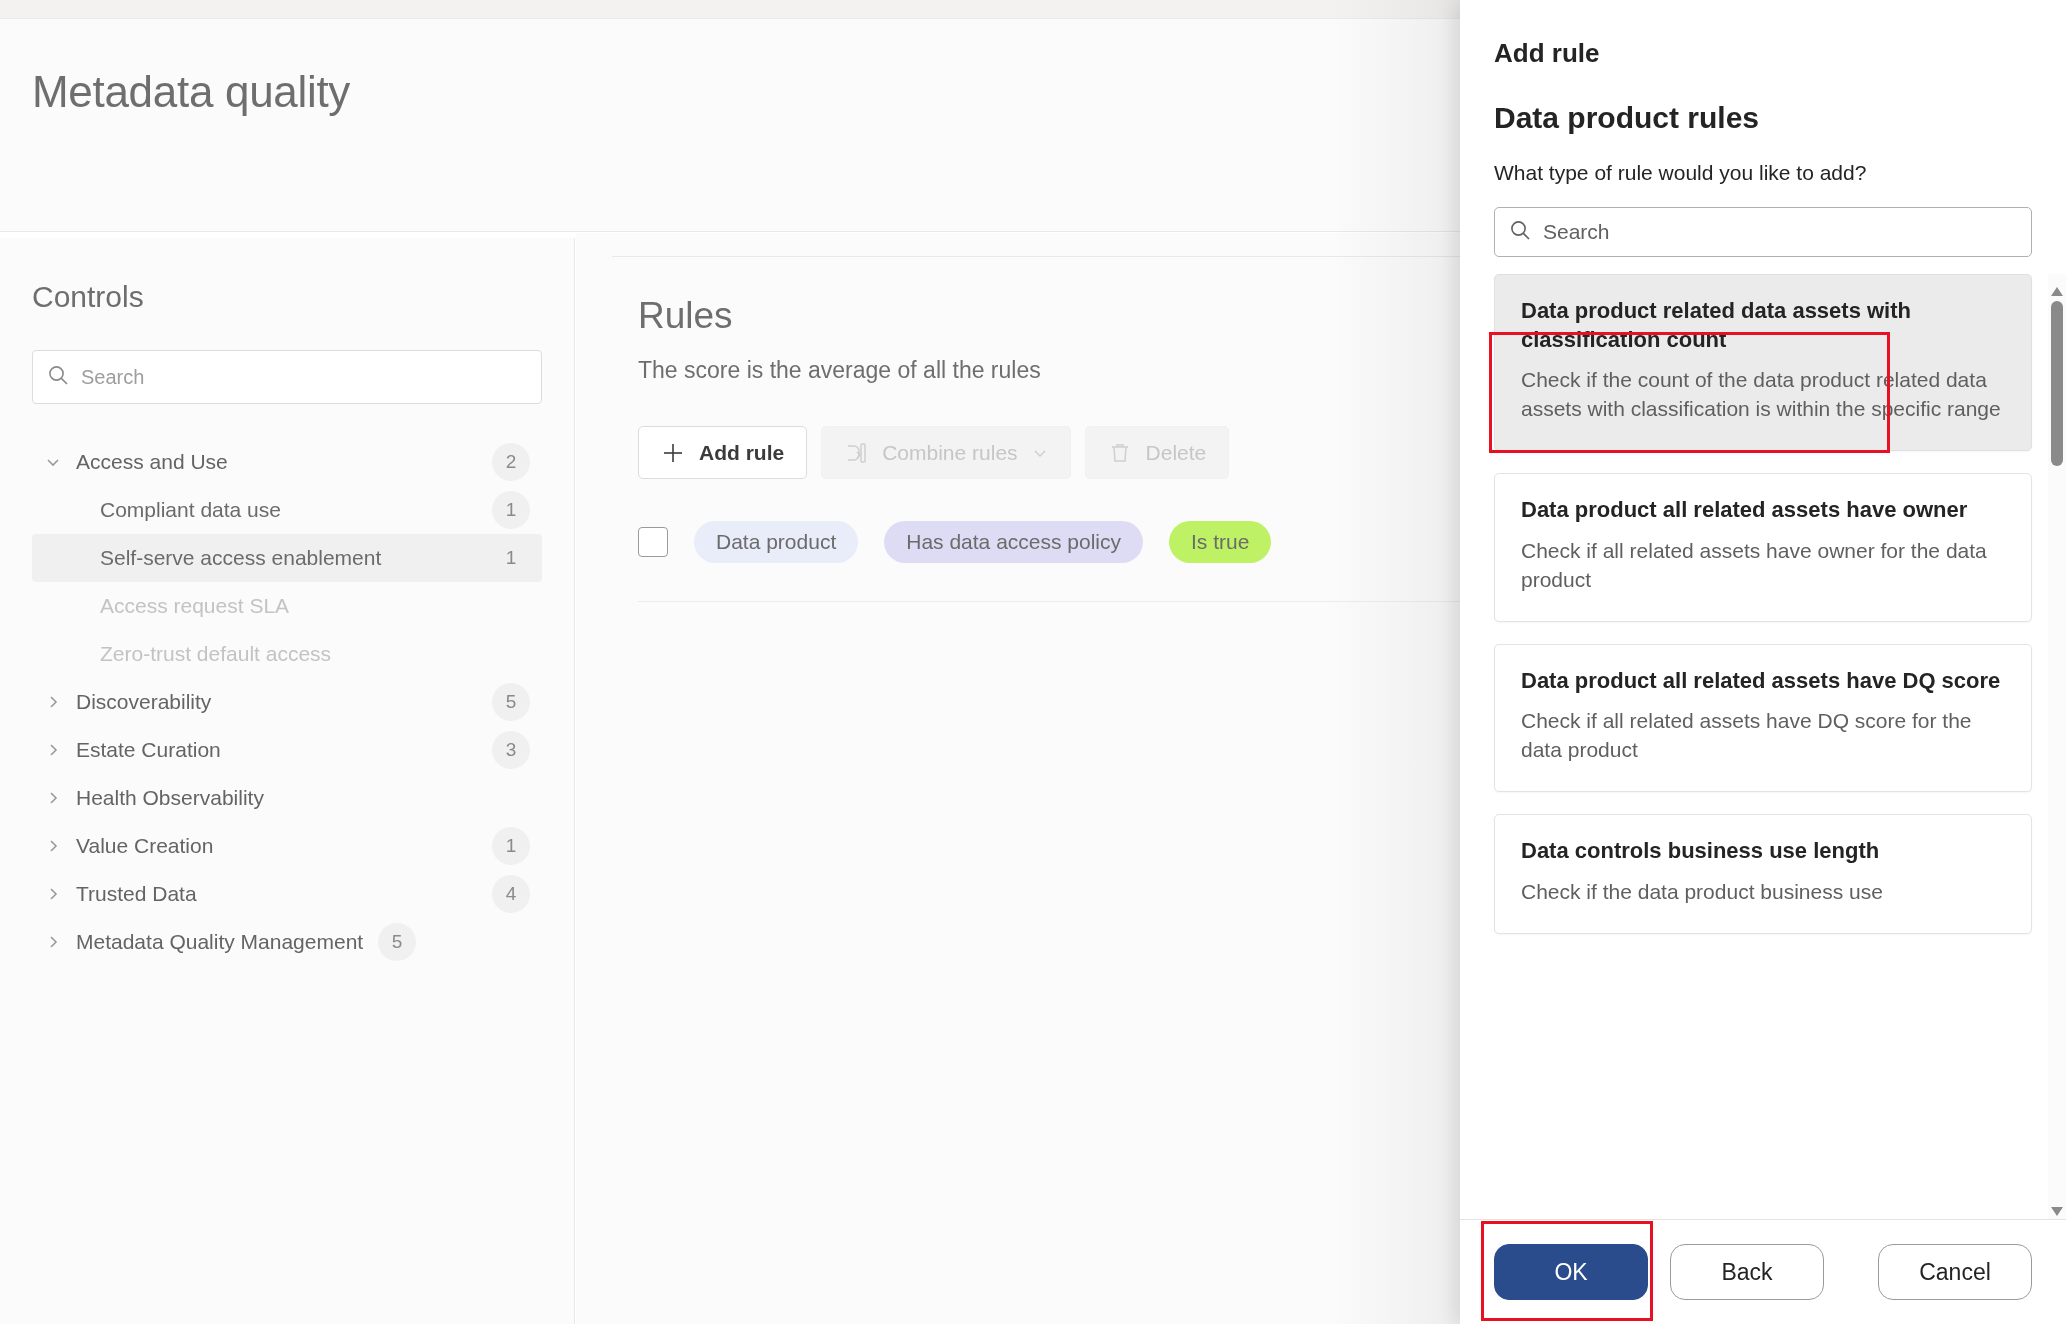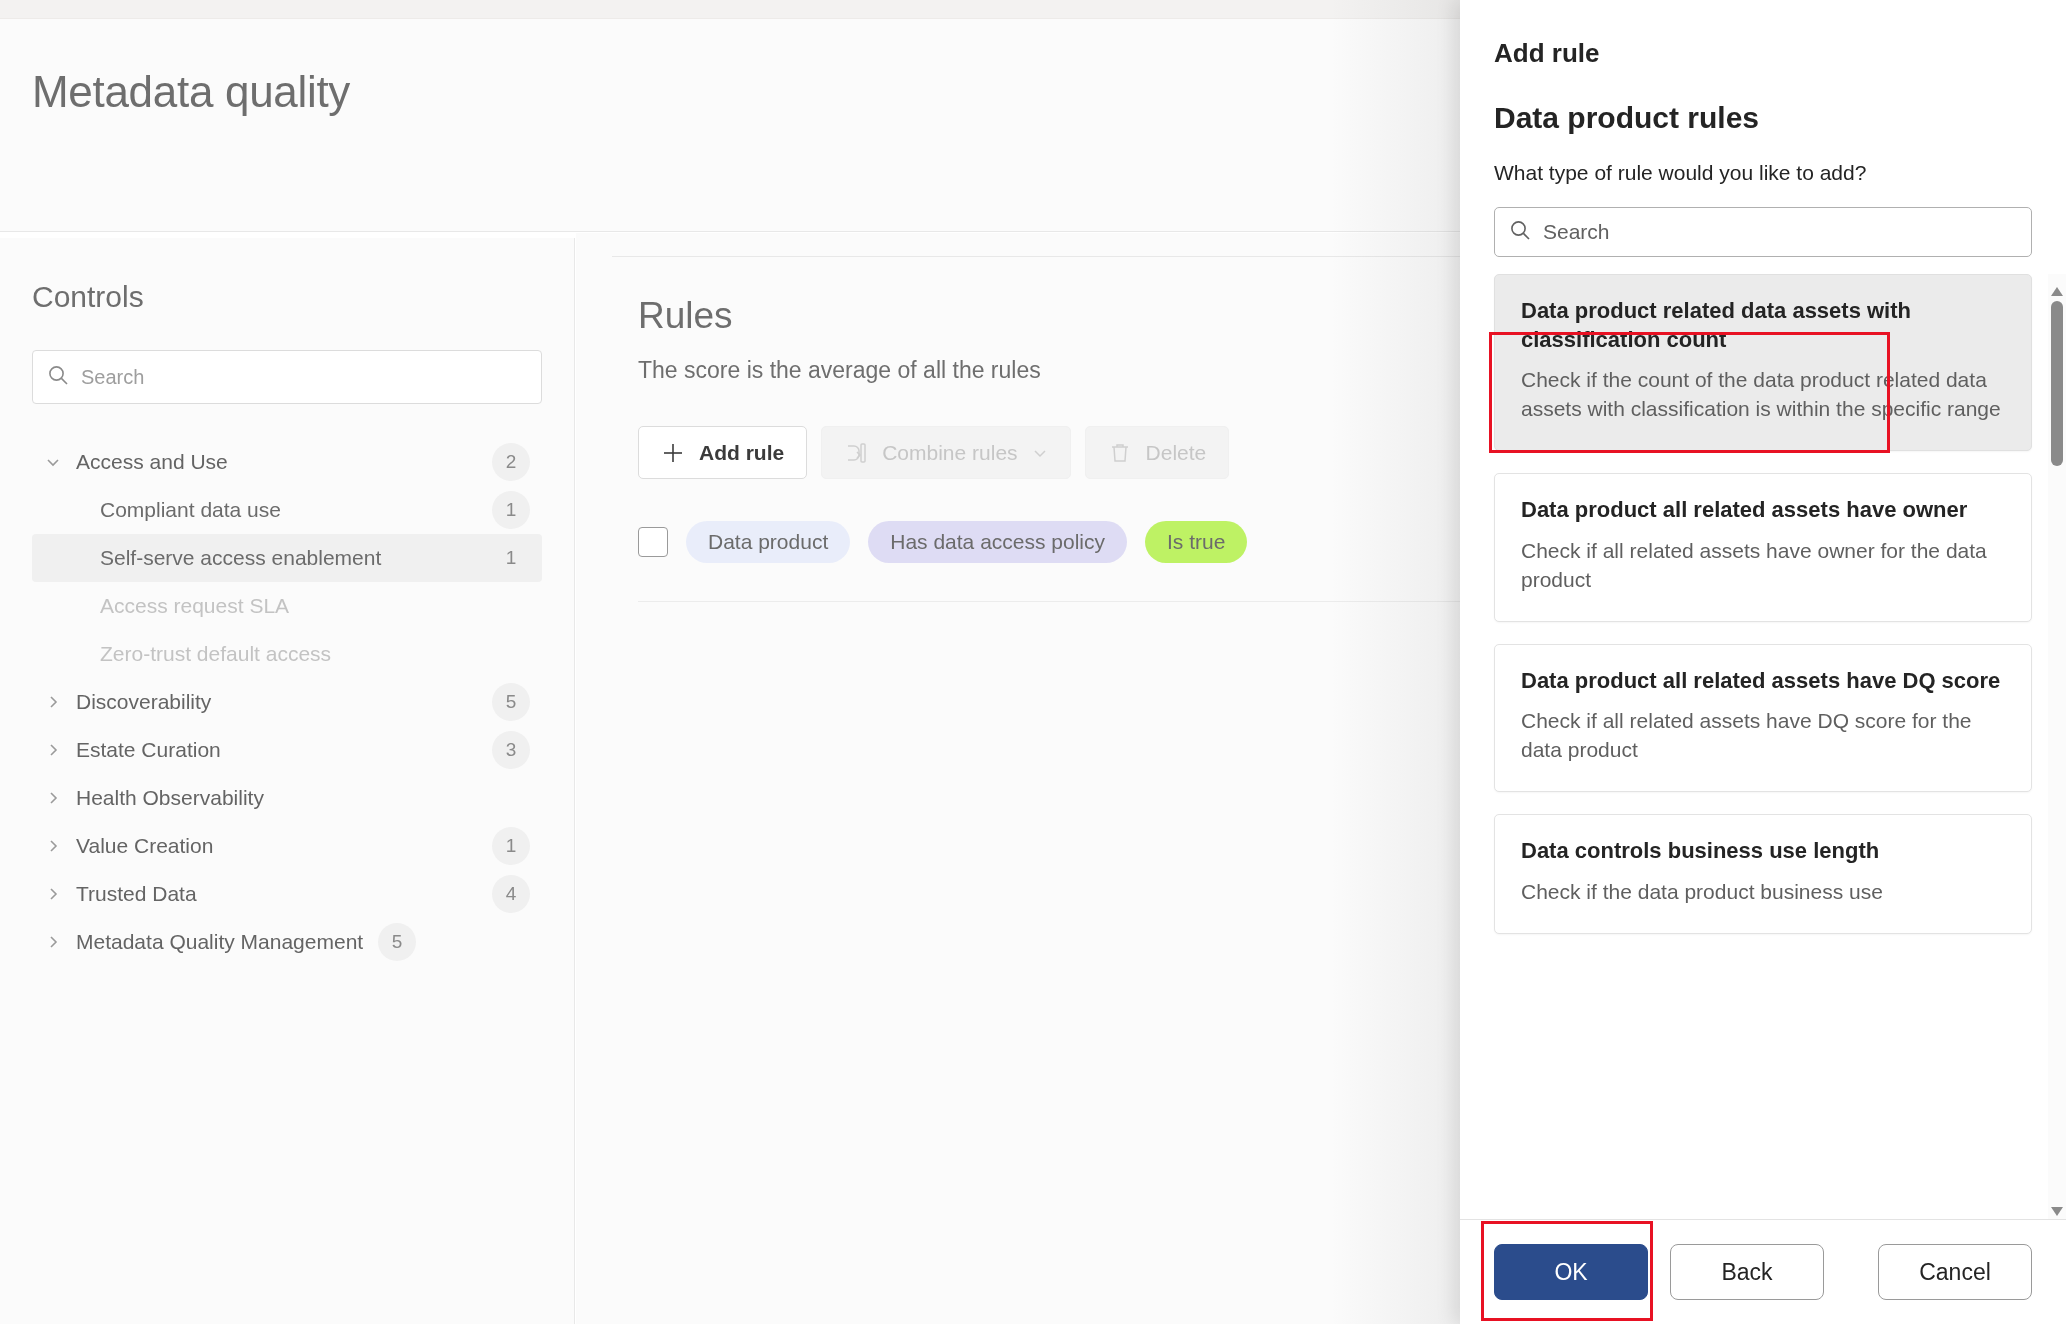--- a/index.html
+++ b/index.html
@@ -135,21 +135,21 @@
     font-family: "Liberation Sans", sans-serif;
   }
   .tb-btn.disabled {
     background: #f3f3f3; border-color: #f0f0f0;
     color: #c6c6c6; font-weight: 400; cursor: default;
   }
   .tb-icon { display: flex; align-items: center; }
 
   .rule-row {
     margin-top: 42px;
-    display: flex; align-items: center; gap: 18px;
+    display: flex; align-items: center; gap: 26px;
     padding-bottom: 38px;
     border-bottom: 1px solid #ececec;
     width: 860px;
   }
   .rule-check {
     flex: none; width: 30px; height: 30px;
     border: 1px solid #9a9a9a; border-radius: 4px;
     background: #fff; cursor: pointer;
   }
   .chip {
@@ -247,21 +247,21 @@
   
   .panel-foot {
     flex: none;
     border-top: 1px solid #e3e3e3;
     padding: 24px 34px 24px 34px;
     display: flex; align-items: center; gap: 22px;
     position: relative;
   }
   .pf-btn {
     height: 56px; min-width: 154px;
-    border-radius: 8px;
+    border-radius: 15px;
     font-size: 23px;
     font-family: "Liberation Sans", sans-serif;
     cursor: pointer;
     border: 1px solid #9a9a9a;
     background: #ffffff; color: #242424;
   }
   .pf-btn.primary {
     background: #2b4c8c; border-color: #2b4c8c; color: #ffffff;
   }
   .pf-spacer { flex: 1 1 auto; }

